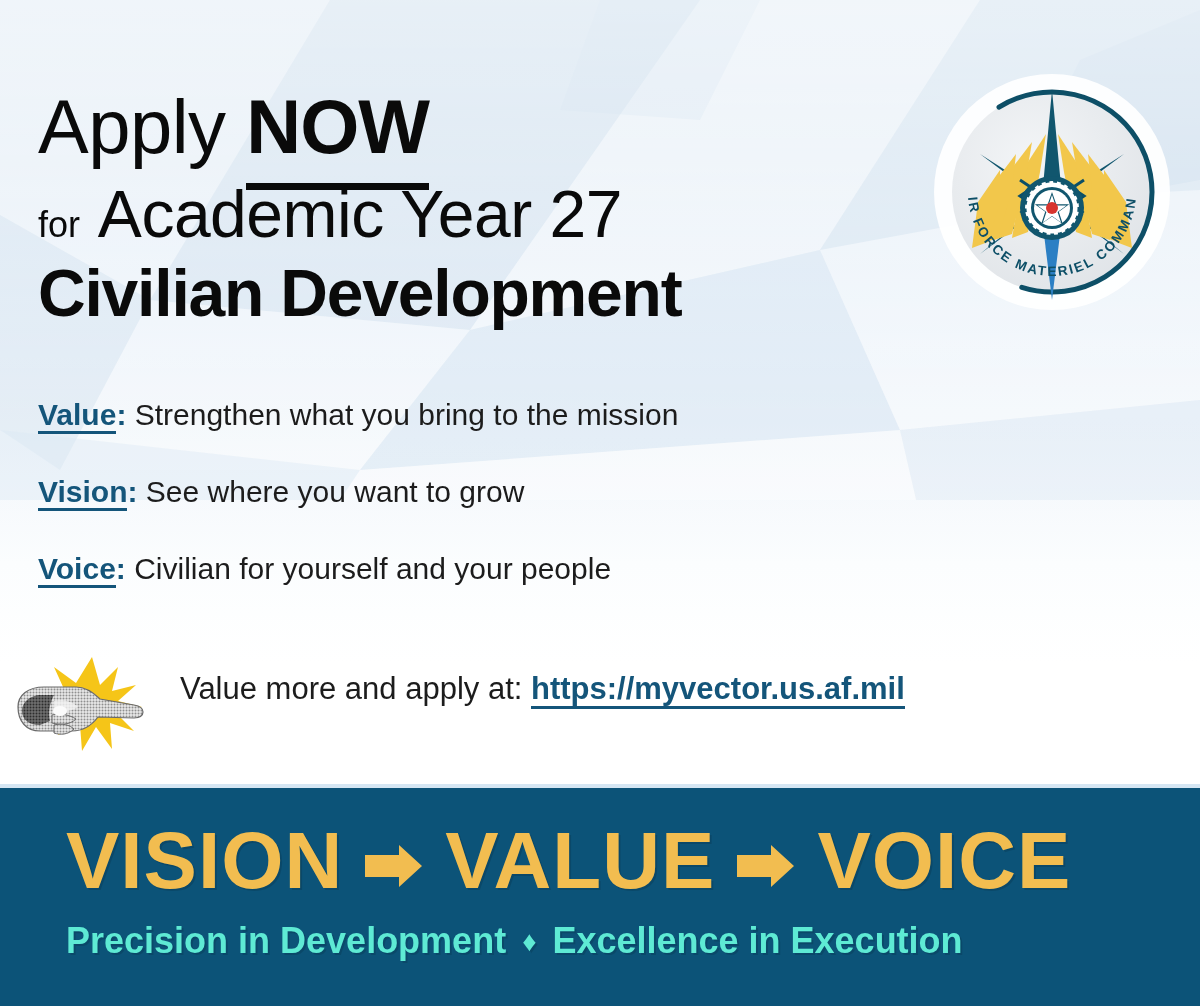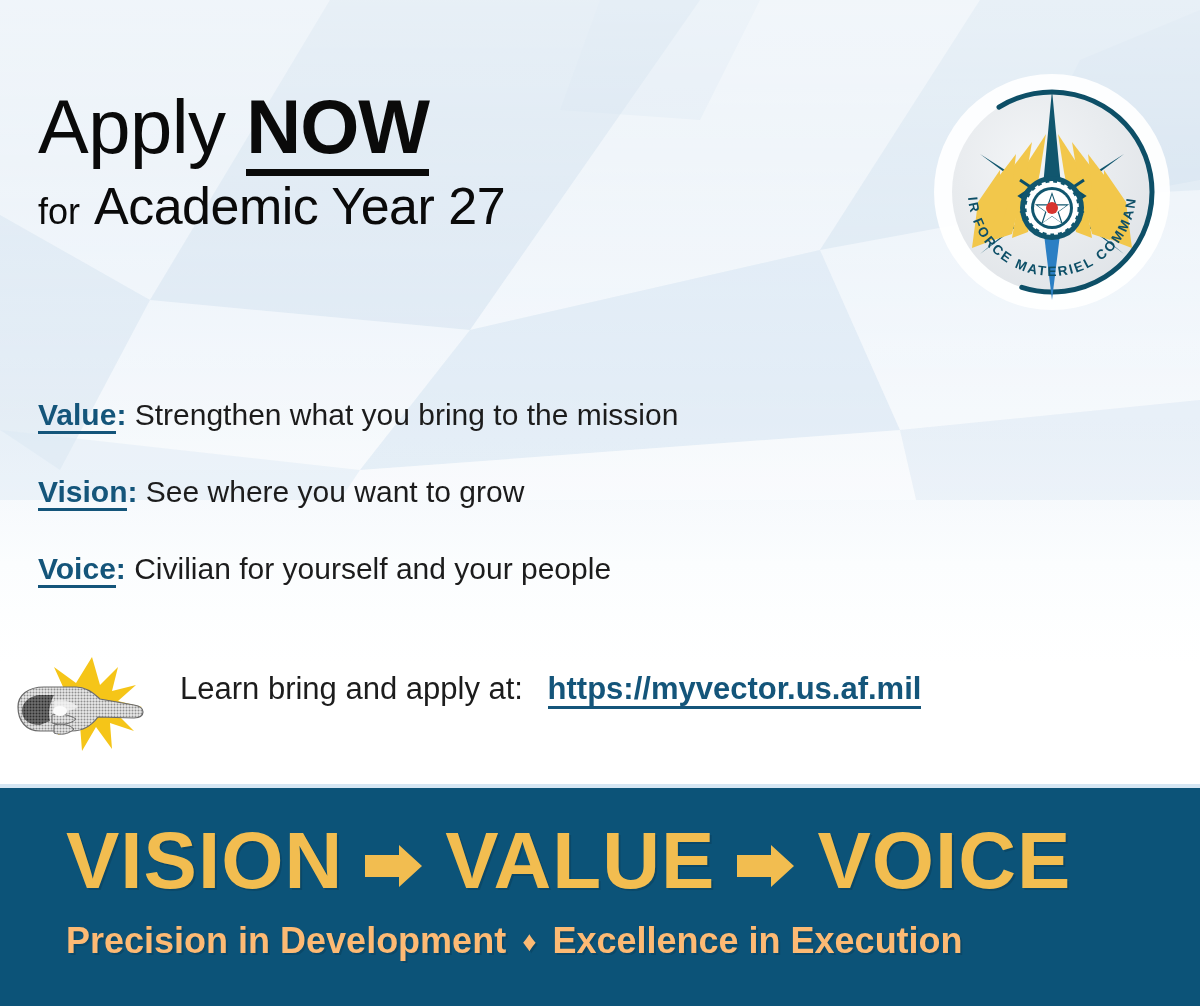--- a/index.html
+++ b/index.html
@@ -21,27 +21,27 @@
   .content{position:absolute;left:0;top:0;width:1200px;height:786px;}
 
   
   .headline{position:absolute;left:38px;top:88px;width:880px;}
   .line-apply{
     font-size:76px;line-height:78px;color:#0a0a0a;font-weight:300;
     letter-spacing:-0.5px;white-space:nowrap;
   }
   .now{
     font-weight:800;letter-spacing:-1px;
-    border-bottom:7px solid #0a0a0a;padding-bottom:0;
+    border-bottom:7px solid #0a0a0a;padding-bottom:14px;
   }
   .line-year{
     margin-top:10px;white-space:nowrap;color:#0a0a0a;
   }
   .for-word{font-size:36px;font-weight:300;letter-spacing:0px;}
-  .year-word{font-size:52px;font-weight:300;letter-spacing:-0.5px;}
+  .year-word{font-size:66px;font-weight:300;letter-spacing:-0.5px;}
   .line-civdev{
     margin-top:4px;font-size:66px;font-weight:800;color:#0a0a0a;
     letter-spacing:-1.2px;white-space:nowrap;line-height:74px;
   }
 
   
   .logo-wrap{position:absolute;left:928px;top:68px;width:248px;height:248px;}
 
   
   .vlines{position:absolute;left:38px;top:398px;width:1120px;}
@@ -56,21 +56,20 @@
   
   .learn-row{position:absolute;left:14px;top:655px;width:1180px;height:90px;}
   .hand-icon{position:absolute;left:0px;top:0px;width:146px;height:100px;}
   .learn-text{
     position:absolute;left:166px;top:16px;
     font-size:31px;color:#1c1c1c;white-space:nowrap;
   }
   .url-link{
     font-weight:800;color:#14557a;
     border-bottom:3px solid #14557a;
-    margin-left:16px;
   }
 
   
   .banner{
     position:absolute;left:0;top:788px;width:1200px;height:218px;
     background:#0c5378;
   }
   .banner-top-rule{
     position:absolute;left:0;top:784px;width:1200px;height:4px;
     background:#d5e6f3;
@@ -79,21 +78,21 @@
     position:absolute;left:0;top:30px;width:1200px;
     text-align:left;padding-left:66px;box-sizing:border-box;
     font-size:80px;font-weight:800;color:#f2bd50;
     letter-spacing:1px;line-height:86px;white-space:nowrap;
     text-shadow:2px 2px 0 rgba(0,0,0,0.12);
   }
   .arw{display:inline-block;vertical-align:middle;margin:0 22px 12px 22px;}
   .banner-sub{
     position:absolute;left:0;top:132px;width:1200px;
     padding-left:66px;box-sizing:border-box;
-    font-size:36px;font-weight:800;color:#fdba74;
+    font-size:36px;font-weight:800;color:#5eead4;
     letter-spacing:0px;white-space:nowrap;
     text-shadow:2px 2px 0 rgba(0,0,0,0.12);
   }
   .sub-diamond{display:inline-block;margin:0 16px;font-size:28px;vertical-align:2px;}
 </style>
 </head>
 <body>
 
 <div class="poster">
 
@@ -130,20 +129,21 @@
     <rect x="0" y="0" width="1200" height="786" fill="url(#gFade)"></rect>
   </svg>
 
   <div class="content">
 
     <div class="headline">
       <div class="line-apply"><span>Apply</span><span>&nbsp;</span><span class="now">NOW</span></div>
 
       <div class="line-year"><span class="for-word">for</span><span class="year-word">&nbsp;</span><span class="year-word">Academic Year 27</span></div>
 
+      <div class="line-civdev">Civilian Development</div>
     </div>
 
     <div class="logo-wrap">
       <svg viewBox="0 0 248 248" width="248" height="248">
         <defs>
           <radialGradient id="sealFace" cx="40%" cy="35%" r="75%">
             <stop offset="0%" stop-color="#f3f5f7"></stop>
             <stop offset="100%" stop-color="#dfe3e7"></stop>
           </radialGradient>
           <path id="arcTxt" d="M 40,124 A 84,84 0 1 0 208,124"></path>
@@ -232,21 +232,21 @@
 
         <g>
           <path d="M4,52 C4,40 14,32 30,32 L62,32 C72,32 80,38 86,44 L120,50 C132,52 132,62 120,63 L84,62 C78,70 70,76 58,76 L26,76 C12,76 4,66 4,52 Z" fill="url(#halftone)" stroke="#6a6a6a" stroke-width="1.2"></path>
           <path d="M8,56 C8,48 14,42 24,40 L40,40 C36,48 34,56 36,66 L26,70 C14,70 8,64 8,56 Z" fill="url(#halftoneDark)" opacity="0.85"></path>
           <path d="M40,46 C48,44 58,46 64,52 C58,56 48,58 40,56 Z" fill="#f2f2f2" opacity="0.8"></path>
           <path d="M38,60 C46,58 56,60 62,64 C56,70 46,70 38,68 Z" fill="url(#halftone)" stroke="#6a6a6a" stroke-width="1"></path>
           <path d="M40,70 C48,68 56,70 60,74 C54,80 46,80 40,78 Z" fill="url(#halftone)" stroke="#6a6a6a" stroke-width="1"></path>
           <ellipse cx="46" cy="56" rx="7" ry="5" fill="#fbfbfb"></ellipse>
         </g>
       </svg>
-      <div class="learn-text"><span>Learn bring and apply at:</span><span>&nbsp;</span><span class="url-link">https://myvector.us.af.mil</span></div>
+      <div class="learn-text"><span>Value more and apply at:</span><span>&nbsp;</span><span class="url-link">https://myvector.us.af.mil</span></div>
     </div>
   </div>
 
   <div class="banner-top-rule"></div>
   <div class="banner">
     <div class="banner-main"><span>VISION</span><span class="arw"><svg width="58" height="44" viewBox="0 0 58 44">
             <polygon points="0,11 34,11 34,1 57,22 34,43 34,33 0,33" fill="#f2bd50"></polygon>
           </svg></span><span>VALUE</span><span class="arw"><svg width="58" height="44" viewBox="0 0 58 44">
             <polygon points="0,11 34,11 34,1 57,22 34,43 34,33 0,33" fill="#f2bd50"></polygon>
           </svg></span><span>VOICE</span></div>

